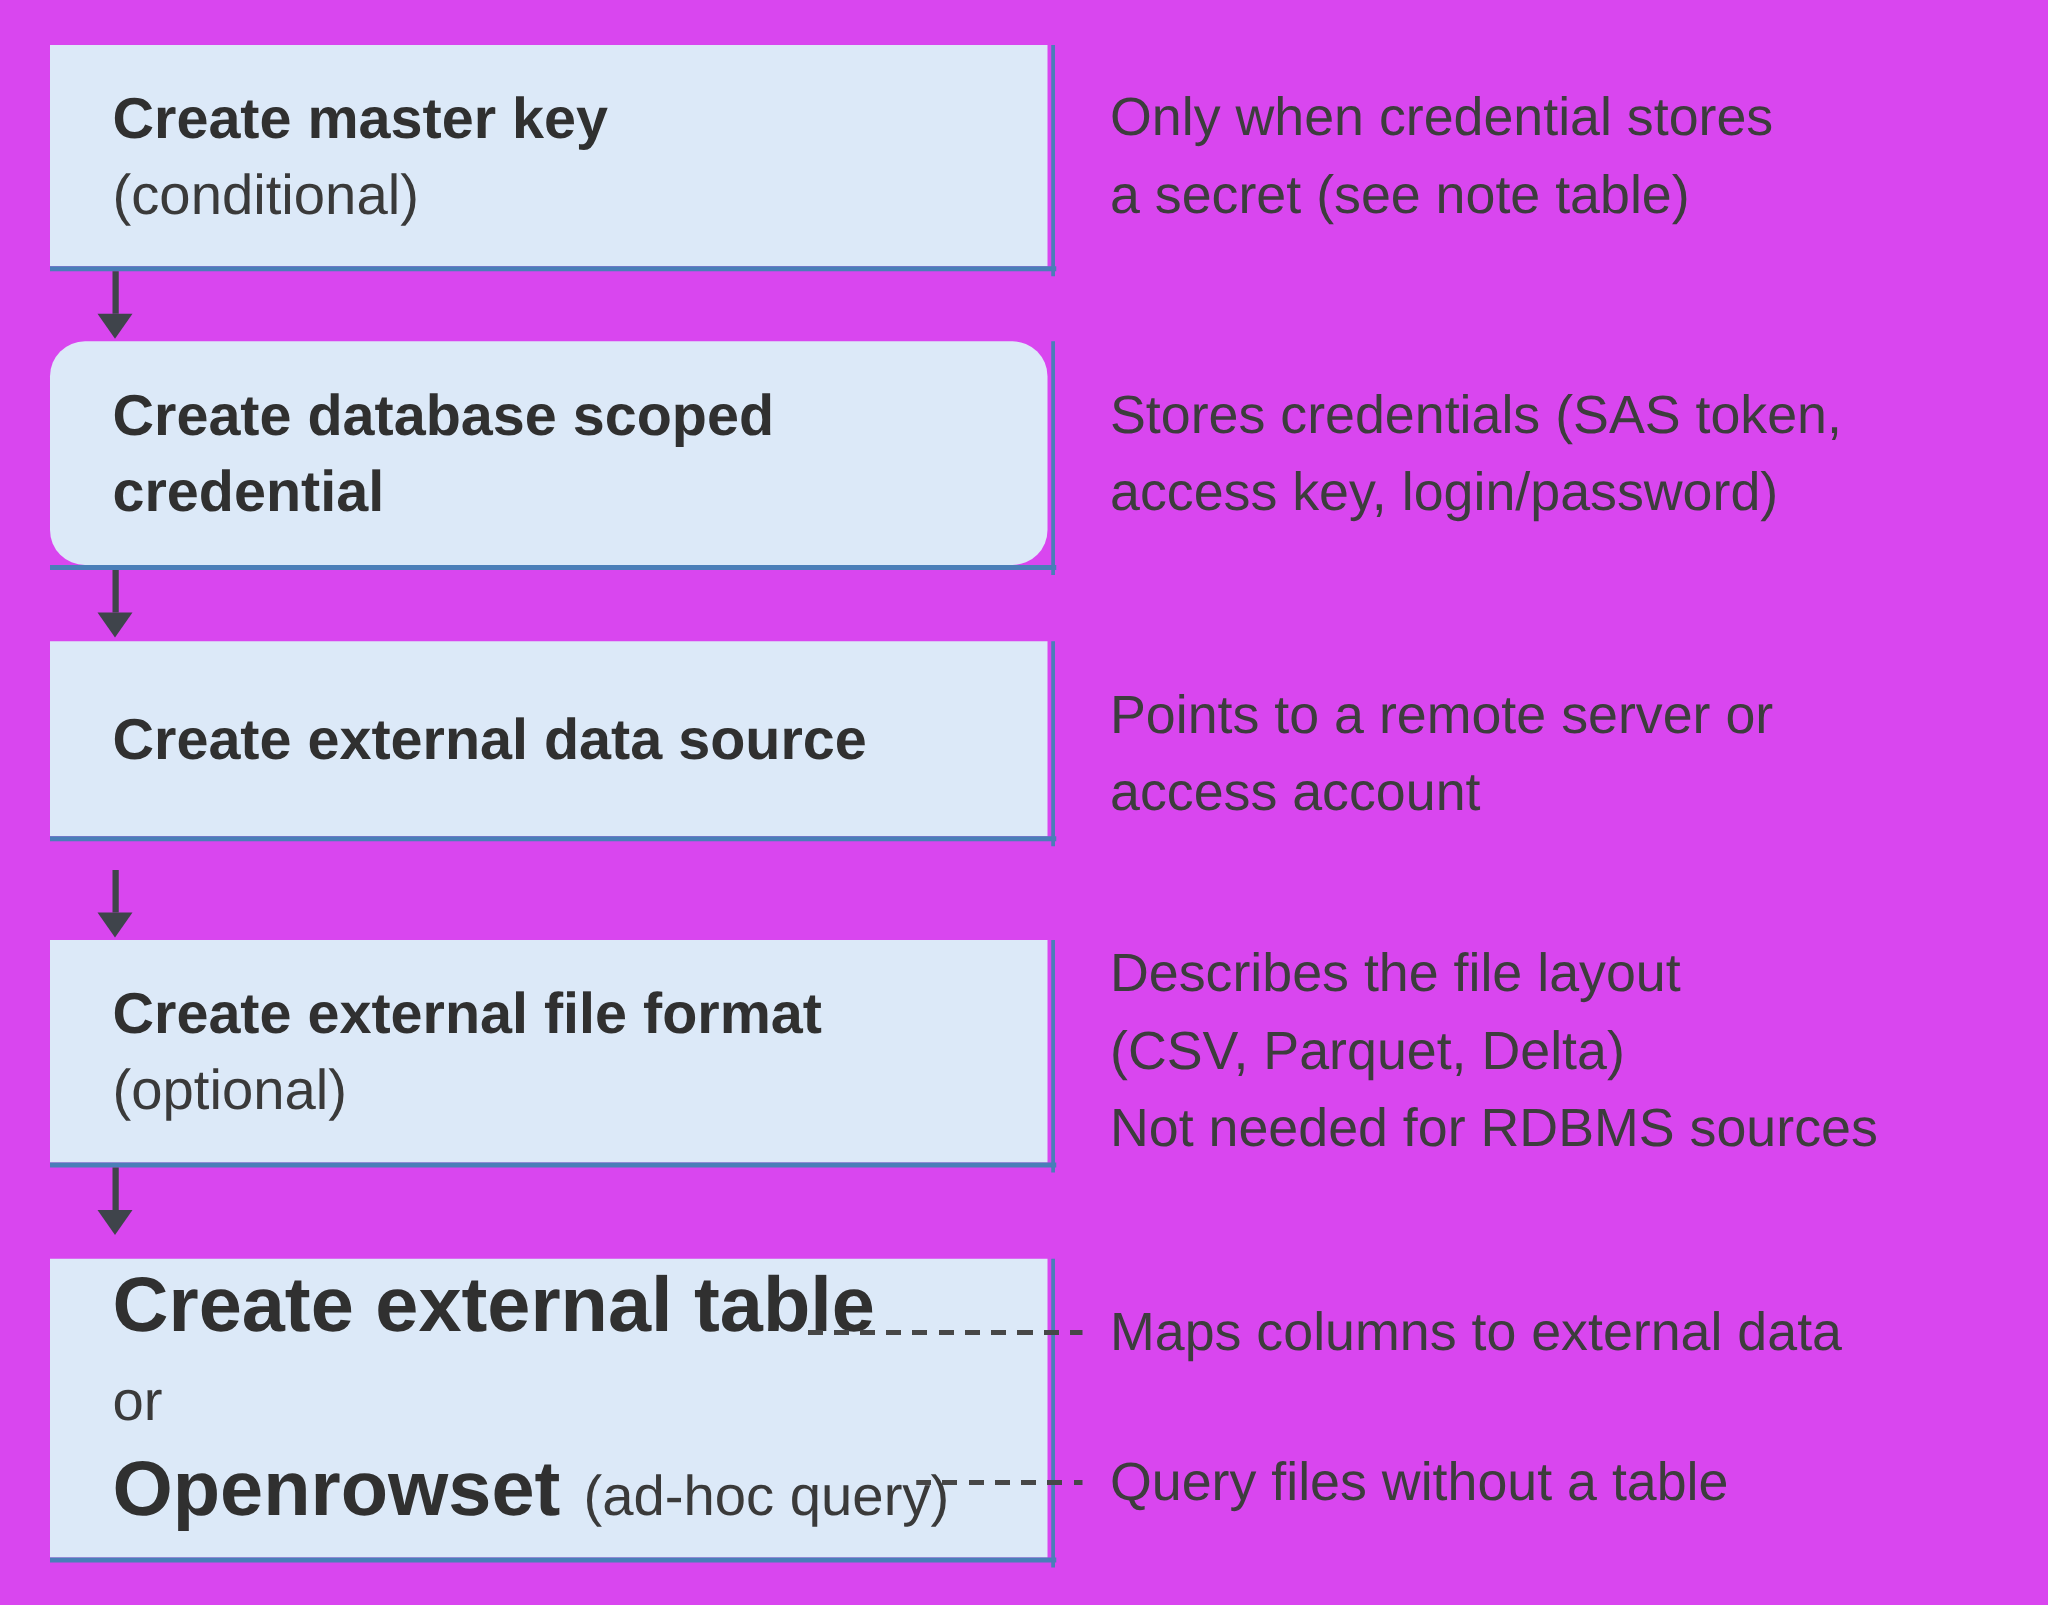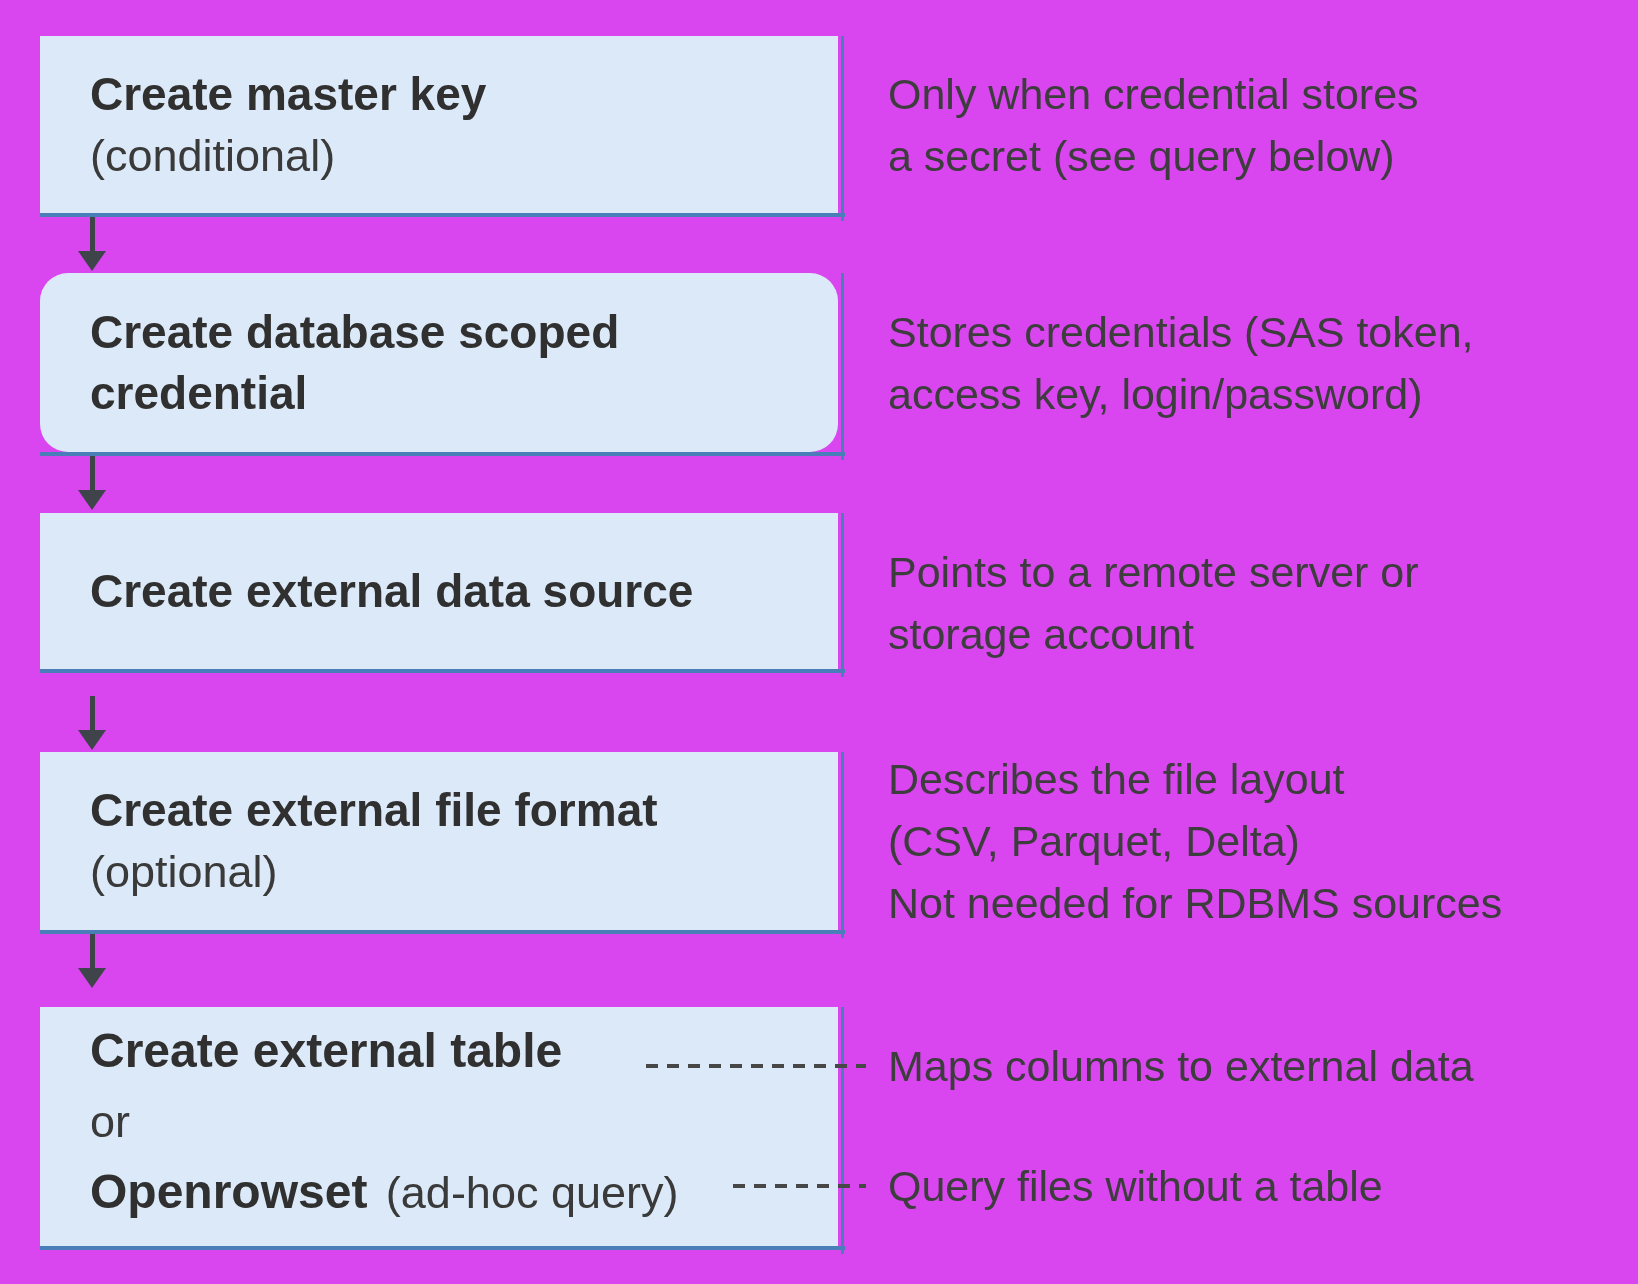--- a/index.html
+++ b/index.html
@@ -68,21 +68,21 @@
     font-weight: normal;
     line-height: 61px;
     color: #3a3a3a;
     white-space: nowrap;
   }
   .box-5 .box-line {
     line-height: 60px;
     white-space: nowrap;
   }
   .inline-bold {
-    font-size: 48px;
+    font-size: 62px;
     font-weight: bold;
     color: #303030;
   }
   .inline-regular {
     font-size: 45px;
     font-weight: normal;
     color: #3a3a3a;
     text-align: right;
   }
   .qualifier-after { margin-left: 14px; }
@@ -146,21 +146,21 @@
 <body>
 
 <div class="canvas">
 
   <div class="flow-box box-1">
     <div class="box-title">Create master key</div>
     <div class="box-qualifier">(conditional)</div>
   </div>
   <div class="annotation ann-1">
     <div>Only when credential stores</div>
-    <div>a secret (see query below)</div>
+    <div>a secret (see note table)</div>
   </div>
 
   <div class="flow-arrow arrow-1">
     <div class="arrow-stem"></div>
     <div class="arrow-head"></div>
   </div>
 
   <div class="flow-box box-2">
     <div class="box-title">Create database scoped</div>
     <div class="box-title">credential</div>
@@ -173,21 +173,21 @@
   <div class="flow-arrow arrow-2">
     <div class="arrow-stem"></div>
     <div class="arrow-head"></div>
   </div>
 
   <div class="flow-box box-3">
     <div class="box-title">Create external data source</div>
   </div>
   <div class="annotation ann-3">
     <div>Points to a remote server or</div>
-    <div>storage account</div>
+    <div>access account</div>
   </div>
 
   <div class="flow-arrow arrow-3">
     <div class="arrow-stem"></div>
     <div class="arrow-head"></div>
   </div>
 
   <div class="flow-box box-4">
     <div class="box-title">Create external file format</div>
     <div class="box-qualifier">(optional)</div>

